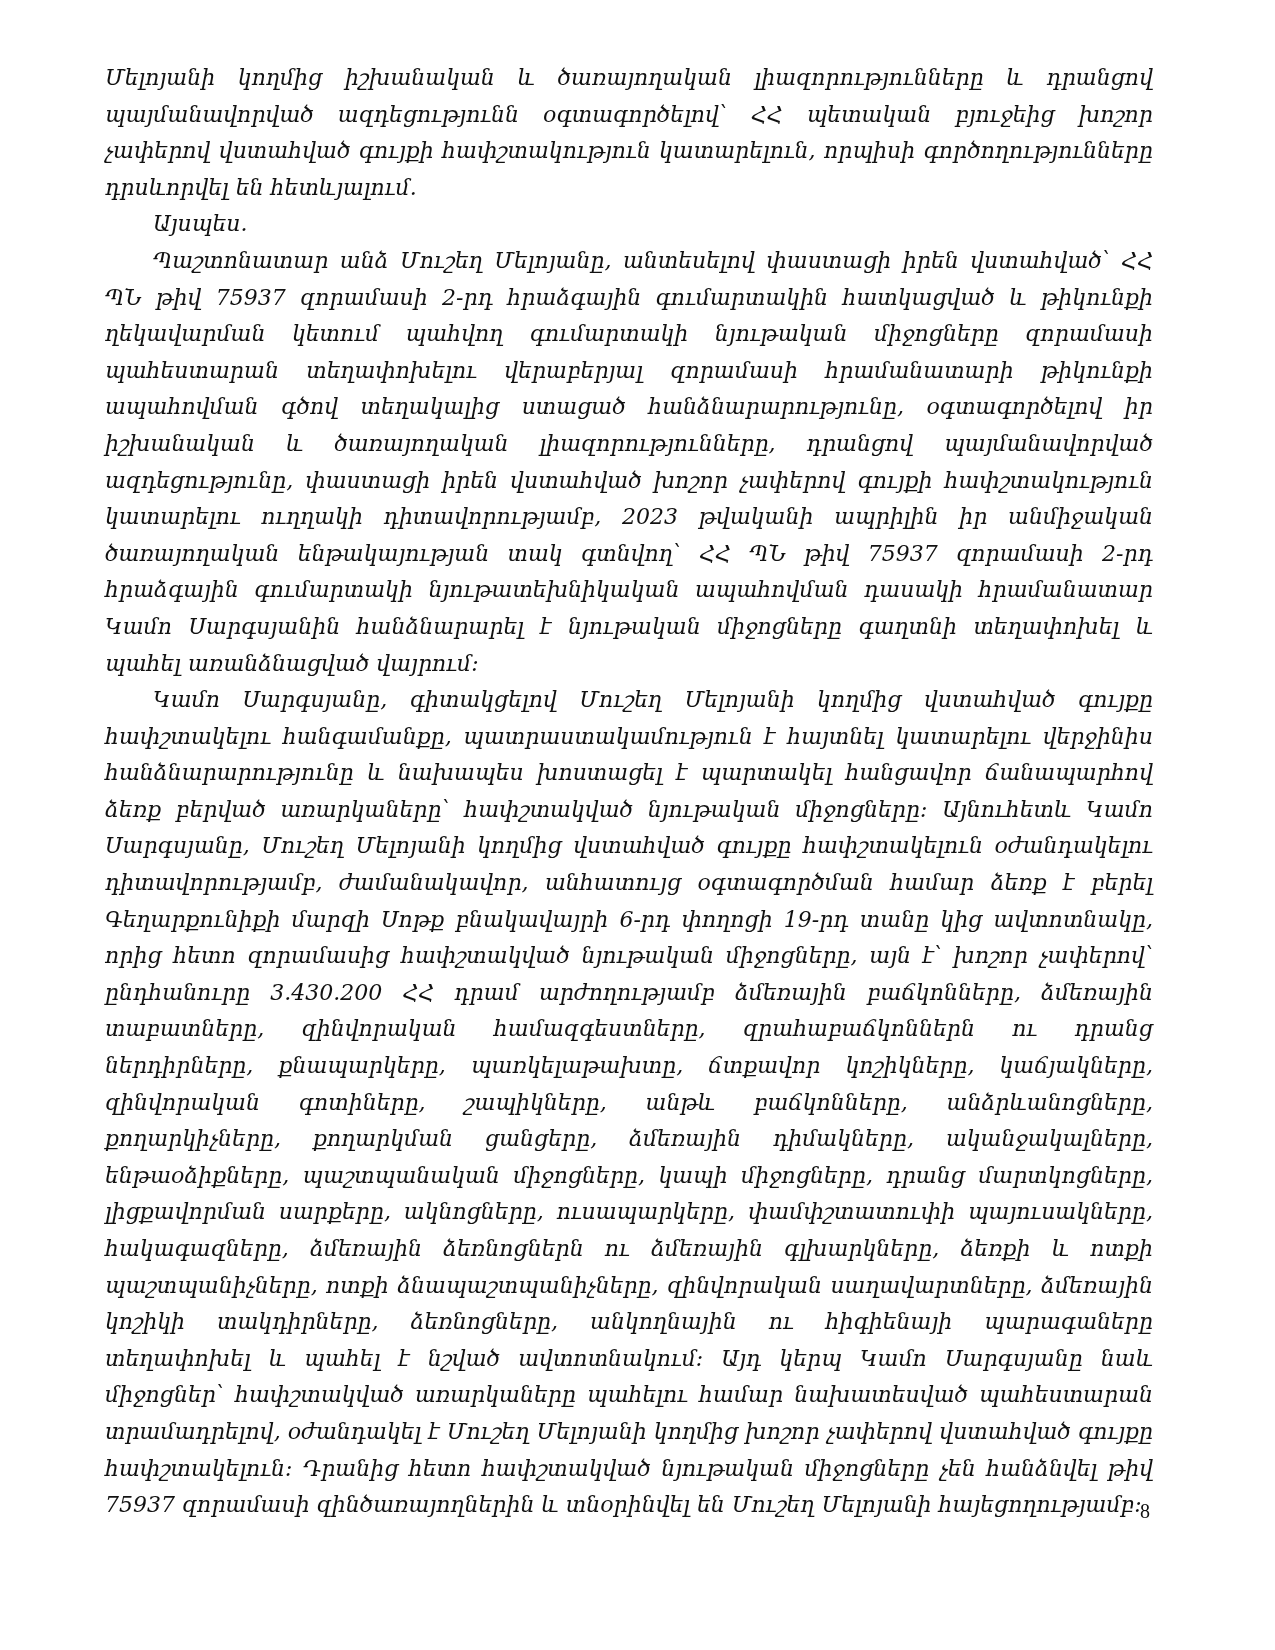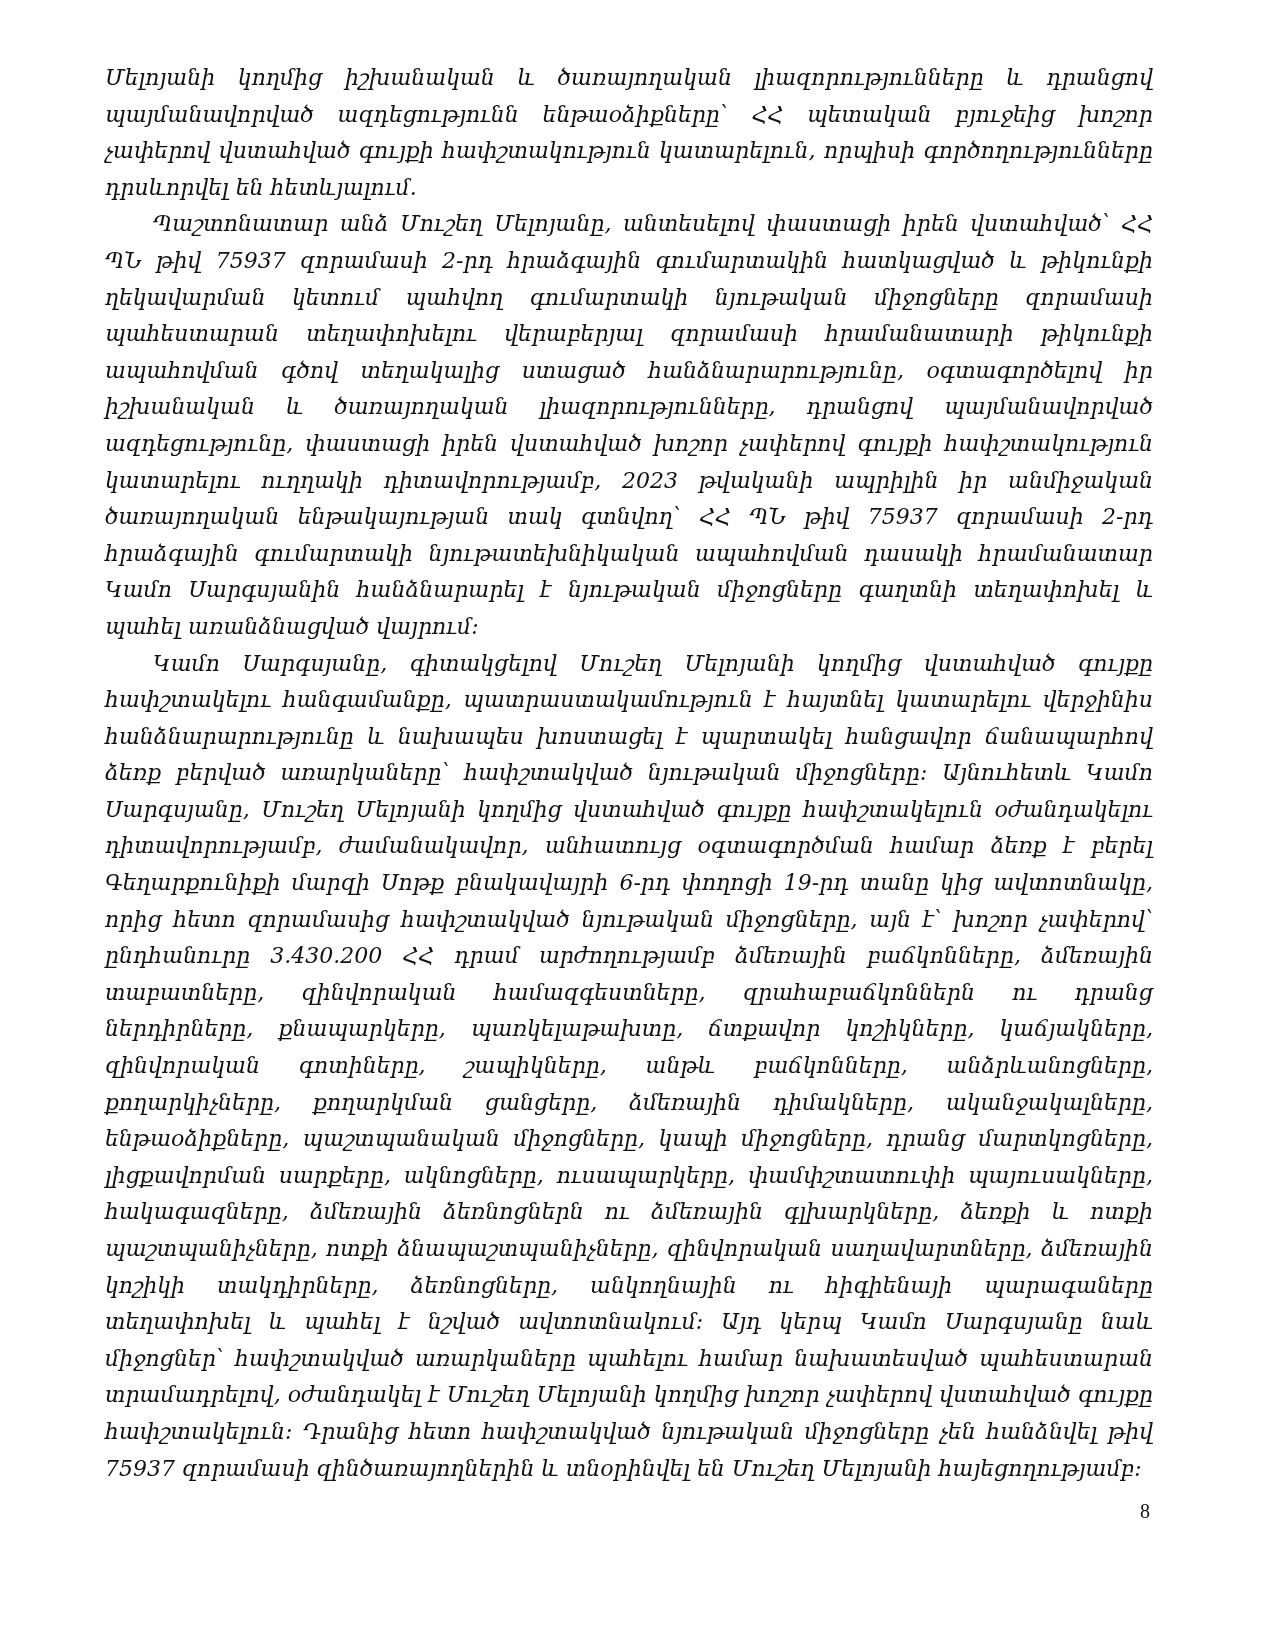--- a/index.html
+++ b/index.html
@@ -15,18 +15,19 @@
   .page-number {
     position: absolute; right: 125px; top: 1500px;
     font-family: "Liberation Serif", "DejaVu Serif", serif;
     font-size: 20px; color: #111;
   }
 </style>
 </head>
 <body>
 
 <div class="page">
-  <p class="para">Մելոյանի կողմից իշխանական և ծառայողական լիազորությունները և դրանցով պայմանավորված ազդեցությունն ենթաօձիքները՝ ՀՀ պետական բյուջեից խոշոր չափերով վստահված գույքի հափշտակություն կատարելուն, որպիսի գործողությունները դրսևորվել են հետևյալում.</p>
+  <p class="para">Մելոյանի կողմից իշխանական և ծառայողական լիազորությունները և դրանցով պայմանավորված ազդեցությունն օգտագործելով՝ ՀՀ պետական բյուջեից խոշոր չափերով վստահված գույքի հափշտակություն կատարելուն, որպիսի գործողությունները դրսևորվել են հետևյալում.</p>
+  <p class="para indent">Այսպես.</p>
   <p class="para indent">Պաշտոնատար անձ Մուշեղ Մելոյանը, անտեսելով փաստացի իրեն վստահված՝ ՀՀ ՊՆ թիվ 75937 զորամասի 2-րդ հրաձգային գումարտակին հատկացված և թիկունքի ղեկավարման կետում պահվող գումարտակի նյութական միջոցները զորամասի պահեստարան տեղափոխելու վերաբերյալ զորամասի հրամանատարի թիկունքի ապահովման գծով տեղակալից ստացած հանձնարարությունը, օգտագործելով իր իշխանական և ծառայողական լիազորությունները, դրանցով պայմանավորված ազդեցությունը, փաստացի իրեն վստահված խոշոր չափերով գույքի հափշտակություն կատարելու ուղղակի դիտավորությամբ, 2023 թվականի ապրիլին իր անմիջական ծառայողական ենթակայության տակ գտնվող՝ ՀՀ ՊՆ թիվ 75937 զորամասի 2-րդ հրաձգային գումարտակի նյութատեխնիկական ապահովման դասակի հրամանատար Կամո Սարգսյանին հանձնարարել է նյութական միջոցները գաղտնի տեղափոխել և պահել առանձնացված վայրում:</p>
   <p class="para indent">Կամո Սարգսյանը, գիտակցելով Մուշեղ Մելոյանի կողմից վստահված գույքը հափշտակելու հանգամանքը, պատրաստակամություն է հայտնել կատարելու վերջինիս հանձնարարությունը և նախապես խոստացել է պարտակել հանցավոր ճանապարհով ձեռք բերված առարկաները՝ հափշտակված նյութական միջոցները: Այնուհետև Կամո Սարգսյանը, Մուշեղ Մելոյանի կողմից վստահված գույքը հափշտակելուն օժանդակելու դիտավորությամբ, ժամանակավոր, անհատույց օգտագործման համար ձեռք է բերել Գեղարքունիքի մարզի Սոթք բնակավայրի 6-րդ փողոցի 19-րդ տանը կից ավտոտնակը, որից հետո զորամասից հափշտակված նյութական միջոցները, այն է՝ խոշոր չափերով՝ ընդհանուրը 3.430.200 ՀՀ դրամ արժողությամբ ձմեռային բաճկոնները, ձմեռային տաբատները, զինվորական համազգեստները, զրահաբաճկոններն ու դրանց ներդիրները, քնապարկերը, պառկելաթախտը, ճտքավոր կոշիկները, կաճյակները, զինվորական գոտիները, շապիկները, անթև բաճկոնները, անձրևանոցները, քողարկիչները, քողարկման ցանցերը, ձմեռային դիմակները, ականջակալները, ենթաօձիքները, պաշտպանական միջոցները, կապի միջոցները, դրանց մարտկոցները, լիցքավորման սարքերը, ակնոցները, ուսապարկերը, փամփշտատուփի պայուսակները, հակագազները, ձմեռային ձեռնոցներն ու ձմեռային գլխարկները, ձեռքի և ոտքի պաշտպանիչները, ոտքի ձնապաշտպանիչները, զինվորական սաղավարտները, ձմեռային կոշիկի տակդիրները, ձեռնոցները, անկողնային ու հիգիենայի պարագաները տեղափոխել և պահել է նշված ավտոտնակում: Այդ կերպ Կամո Սարգսյանը նաև միջոցներ՝ հափշտակված առարկաները պահելու համար նախատեսված պահեստարան տրամադրելով, օժանդակել է Մուշեղ Մելոյանի կողմից խոշոր չափերով վստահված գույքը հափշտակելուն: Դրանից հետո հափշտակված նյութական միջոցները չեն հանձնվել թիվ 75937 զորամասի զինծառայողներին և տնօրինվել են Մուշեղ Մելոյանի հայեցողությամբ:</p>
 </div>
 
 <div class="page-number">8</div>
 
 </body></html>

